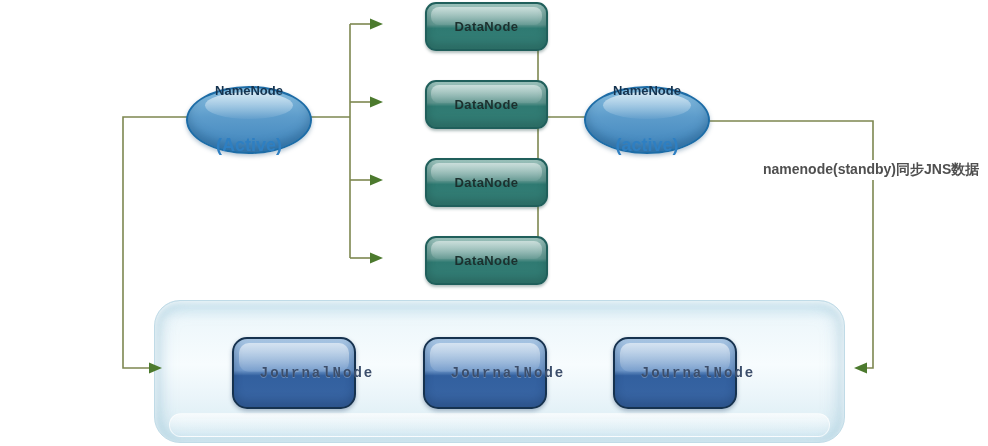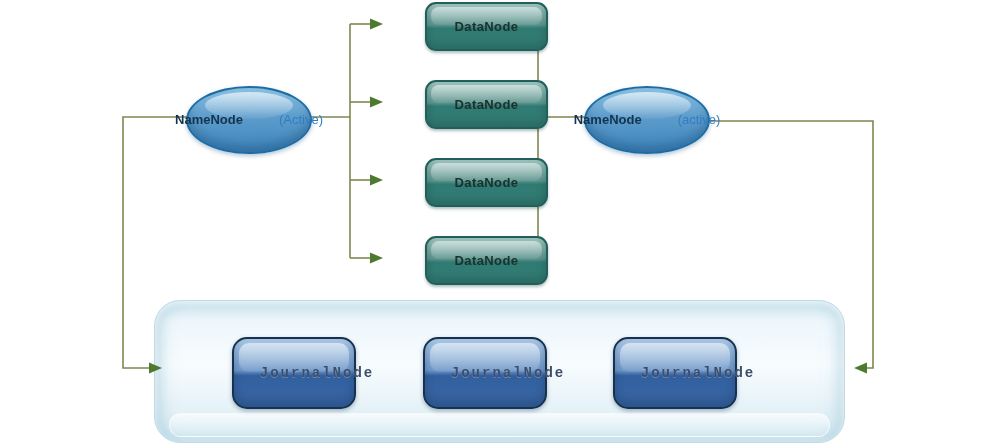--- a/index.html
+++ b/index.html
@@ -25,30 +25,30 @@
     content:"";position:absolute;left:14px;right:14px;bottom:5px;height:22px;
     border-radius:14px;border:1px solid rgba(255,255,255,.65);
     background:linear-gradient(180deg,rgba(255,255,255,.7),rgba(216,236,245,.35));
   }
   
   .ellipse{
     position:absolute;width:122px;height:64px;border-radius:50%;z-index:3;
     border:2px solid var(--namenode_border,#1d6ca6);
     background:linear-gradient(180deg,var(--namenode_fill_top,#8cc2e2) 0%,#5d9ccb 45%,var(--namenode_fill_bottom,#3f85bd) 100%);
     box-shadow:0 2px 4px rgba(40,90,130,.35), inset 0 -6px 10px rgba(20,70,110,.35);
-    display:flex;align-items:center;justify-content:center;
+    display:flex;flex-direction:column;align-items:center;justify-content:center;
     text-align:center;line-height:1.2;gap:36px;
   }
   .ellipse::before{
     content:"";position:absolute;left:14%;right:14%;top:6%;height:42%;border-radius:50%;
     background:linear-gradient(180deg,rgba(255,255,255,.65),rgba(255,255,255,.05));
     pointer-events:none;
   }
   .nn-title{font-size:13px;font-weight:bold;color:var(--namenode_title,#15334f);position:relative;}
-  .nn-sub{font-size:13px;font-weight:normal;color:var(--namenode_subtitle,#2e7fc2);position:relative;}
+  .nn-sub{font-size:18px;font-weight:bold;color:var(--namenode_subtitle,#2e7fc2);position:relative;}
   .nn-active{left:186px;top:86px;}
   .nn-standby{left:584px;top:86px;}
   
   .datanode{
     position:absolute;left:385px;width:119px;height:45px;z-index:3;
     border-radius:11px;border:2px solid var(--datanode_border,#205f5b);
     background:linear-gradient(180deg,var(--datanode_fill_top,#9dc3bd) 0%,#5d948d 46%,var(--datanode_fill_bottom,#2f7a72) 54%,#357f77 100%);
     box-shadow:0 2px 3px rgba(30,70,65,.35), inset 0 -5px 8px rgba(15,55,50,.3);
     display:flex;align-items:center;justify-content:center;margin-left:40px;
   }
@@ -158,14 +158,15 @@
   <div class="journalnode jn-1">
     <span class="jn-label">JournalNode</span>
   </div>
   <div class="journalnode jn-2">
     <span class="jn-label">JournalNode</span>
   </div>
   <div class="journalnode jn-3">
     <span class="jn-label">JournalNode</span>
   </div>
 
+  <div class="sync-label sync-right">namenode(standby)同步JNS数据</div>
 
 </div>
 
 </body></html>

